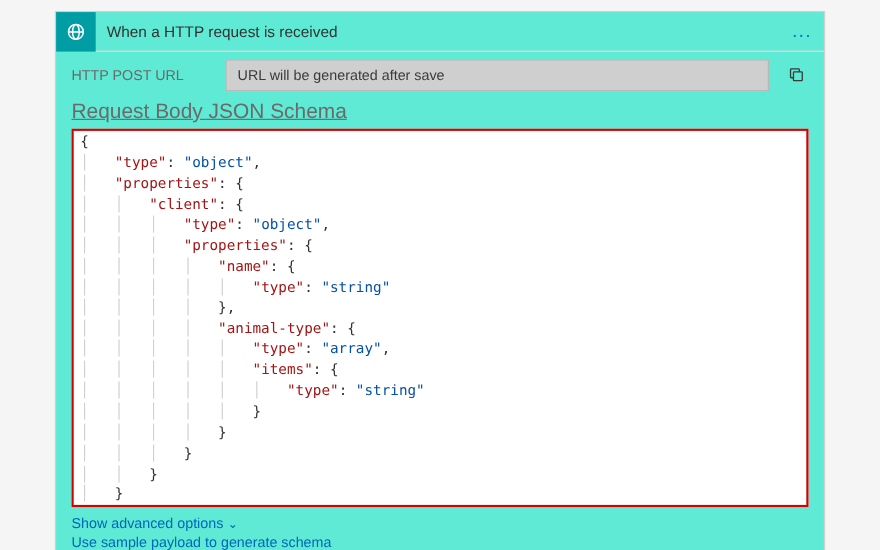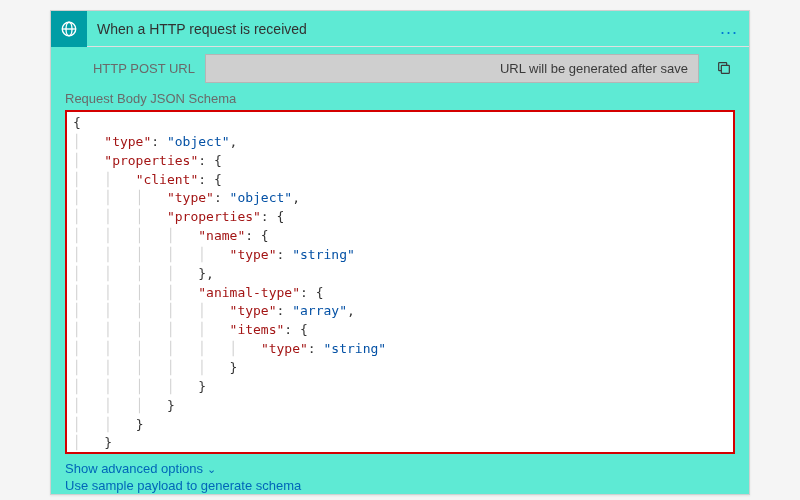--- a/index.html
+++ b/index.html
@@ -45,21 +45,20 @@
     color: #0078d4;
     font-size: 18px;
     letter-spacing: 1px;
     cursor: pointer;
   }
   .row-url {
     display: flex;
     align-items: center;
     padding: 6px 10px 6px 14px;
     gap: 10px;
-    text-align: right;
   }
   .row-label {
     width: 130px;
     font-size: 13px;
     color: #6a6a6a;
   }
   .url-box {
     flex: 1;
     background: #cfcfcf;
     border: 1px solid #b5b5b5;
@@ -72,22 +71,23 @@
     height: 30px;
     display: flex;
     align-items: center;
     justify-content: center;
     cursor: pointer;
     color: #3a3a3a;
   }
   .copy-btn svg { width: 16px; height: 16px; }
   .section-label {
     padding: 2px 14px 4px 14px;
-    font-size: 13px;
+    font-size: 19px;
     color: #6a6a6a;
+    text-decoration: underline;
   }
   .schema-box {
     margin: 0 14px 6px 14px;
     border: 2px solid #d40000;
     background: #fff;
     height: 344px;
     overflow: hidden;
     font-family: Consolas, Monaco, monospace;
     font-size: 13px;
     line-height: 1.45;

